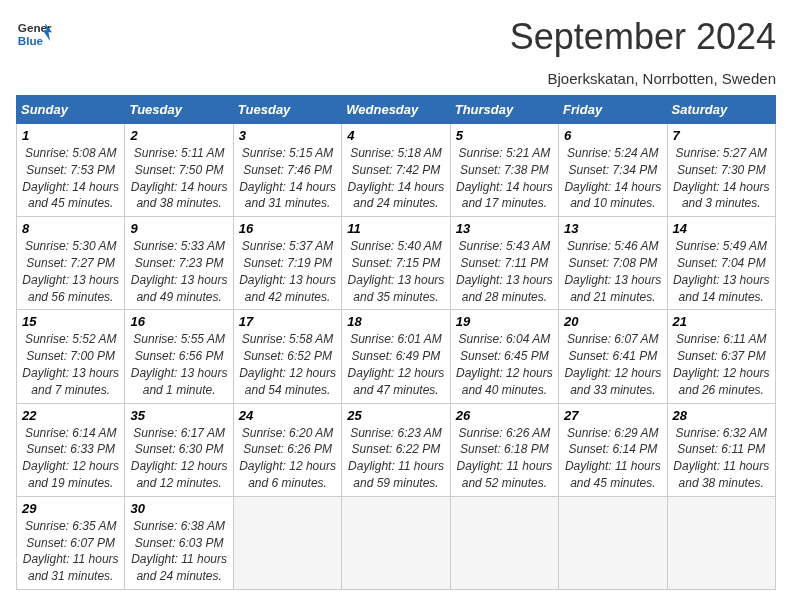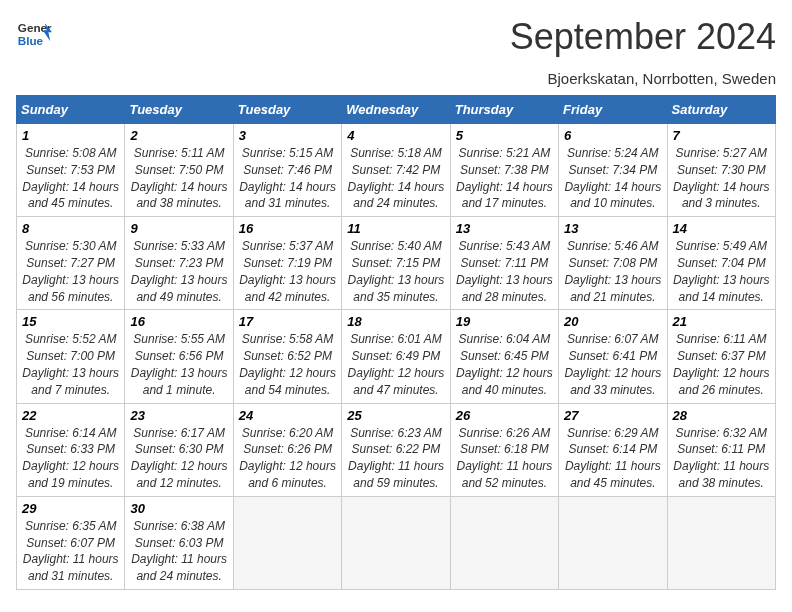--- a/index.html
+++ b/index.html
@@ -200,21 +200,21 @@
           <span class="day-num">21</span>
           <div class="day-detail">Sunrise: 6:11 AM<br>Sunset: 6:37 PM<br>Daylight: 12 hours<br>and 26 minutes.</div>
         </td>
       </tr>
       <tr class="row-shade">
         <td>
           <span class="day-num">22</span>
           <div class="day-detail">Sunrise: 6:14 AM<br>Sunset: 6:33 PM<br>Daylight: 12 hours<br>and 19 minutes.</div>
         </td>
         <td>
-          <span class="day-num">23</span>
+          <span class="day-num">35</span>
           <div class="day-detail">Sunrise: 6:17 AM<br>Sunset: 6:30 PM<br>Daylight: 12 hours<br>and 12 minutes.</div>
         </td>
         <td>
           <span class="day-num">24</span>
           <div class="day-detail">Sunrise: 6:20 AM<br>Sunset: 6:26 PM<br>Daylight: 12 hours<br>and 6 minutes.</div>
         </td>
         <td>
           <span class="day-num">25</span>
           <div class="day-detail">Sunrise: 6:23 AM<br>Sunset: 6:22 PM<br>Daylight: 11 hours<br>and 59 minutes.</div>
         </td>

